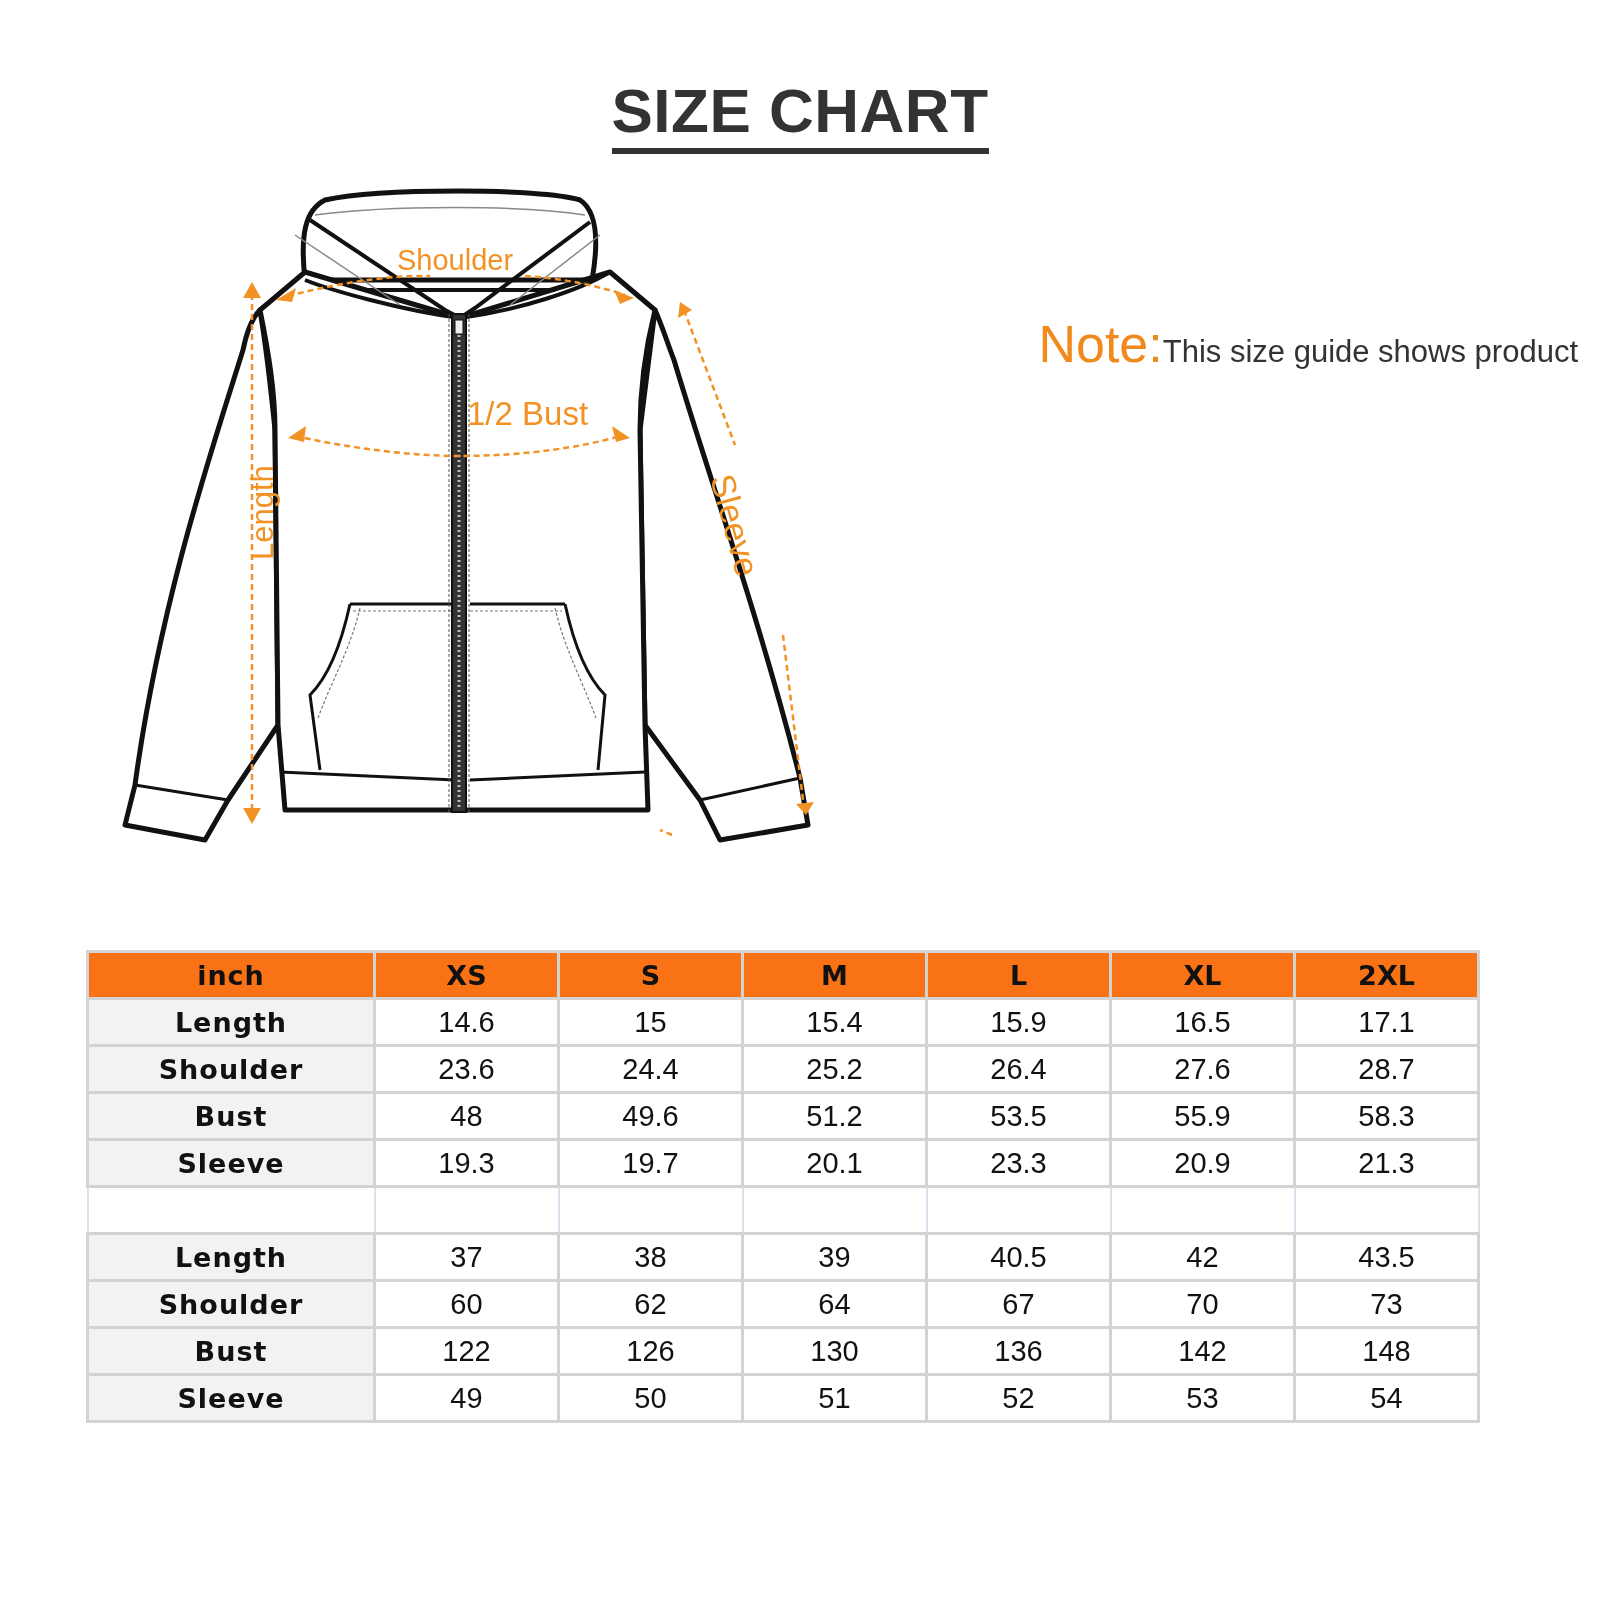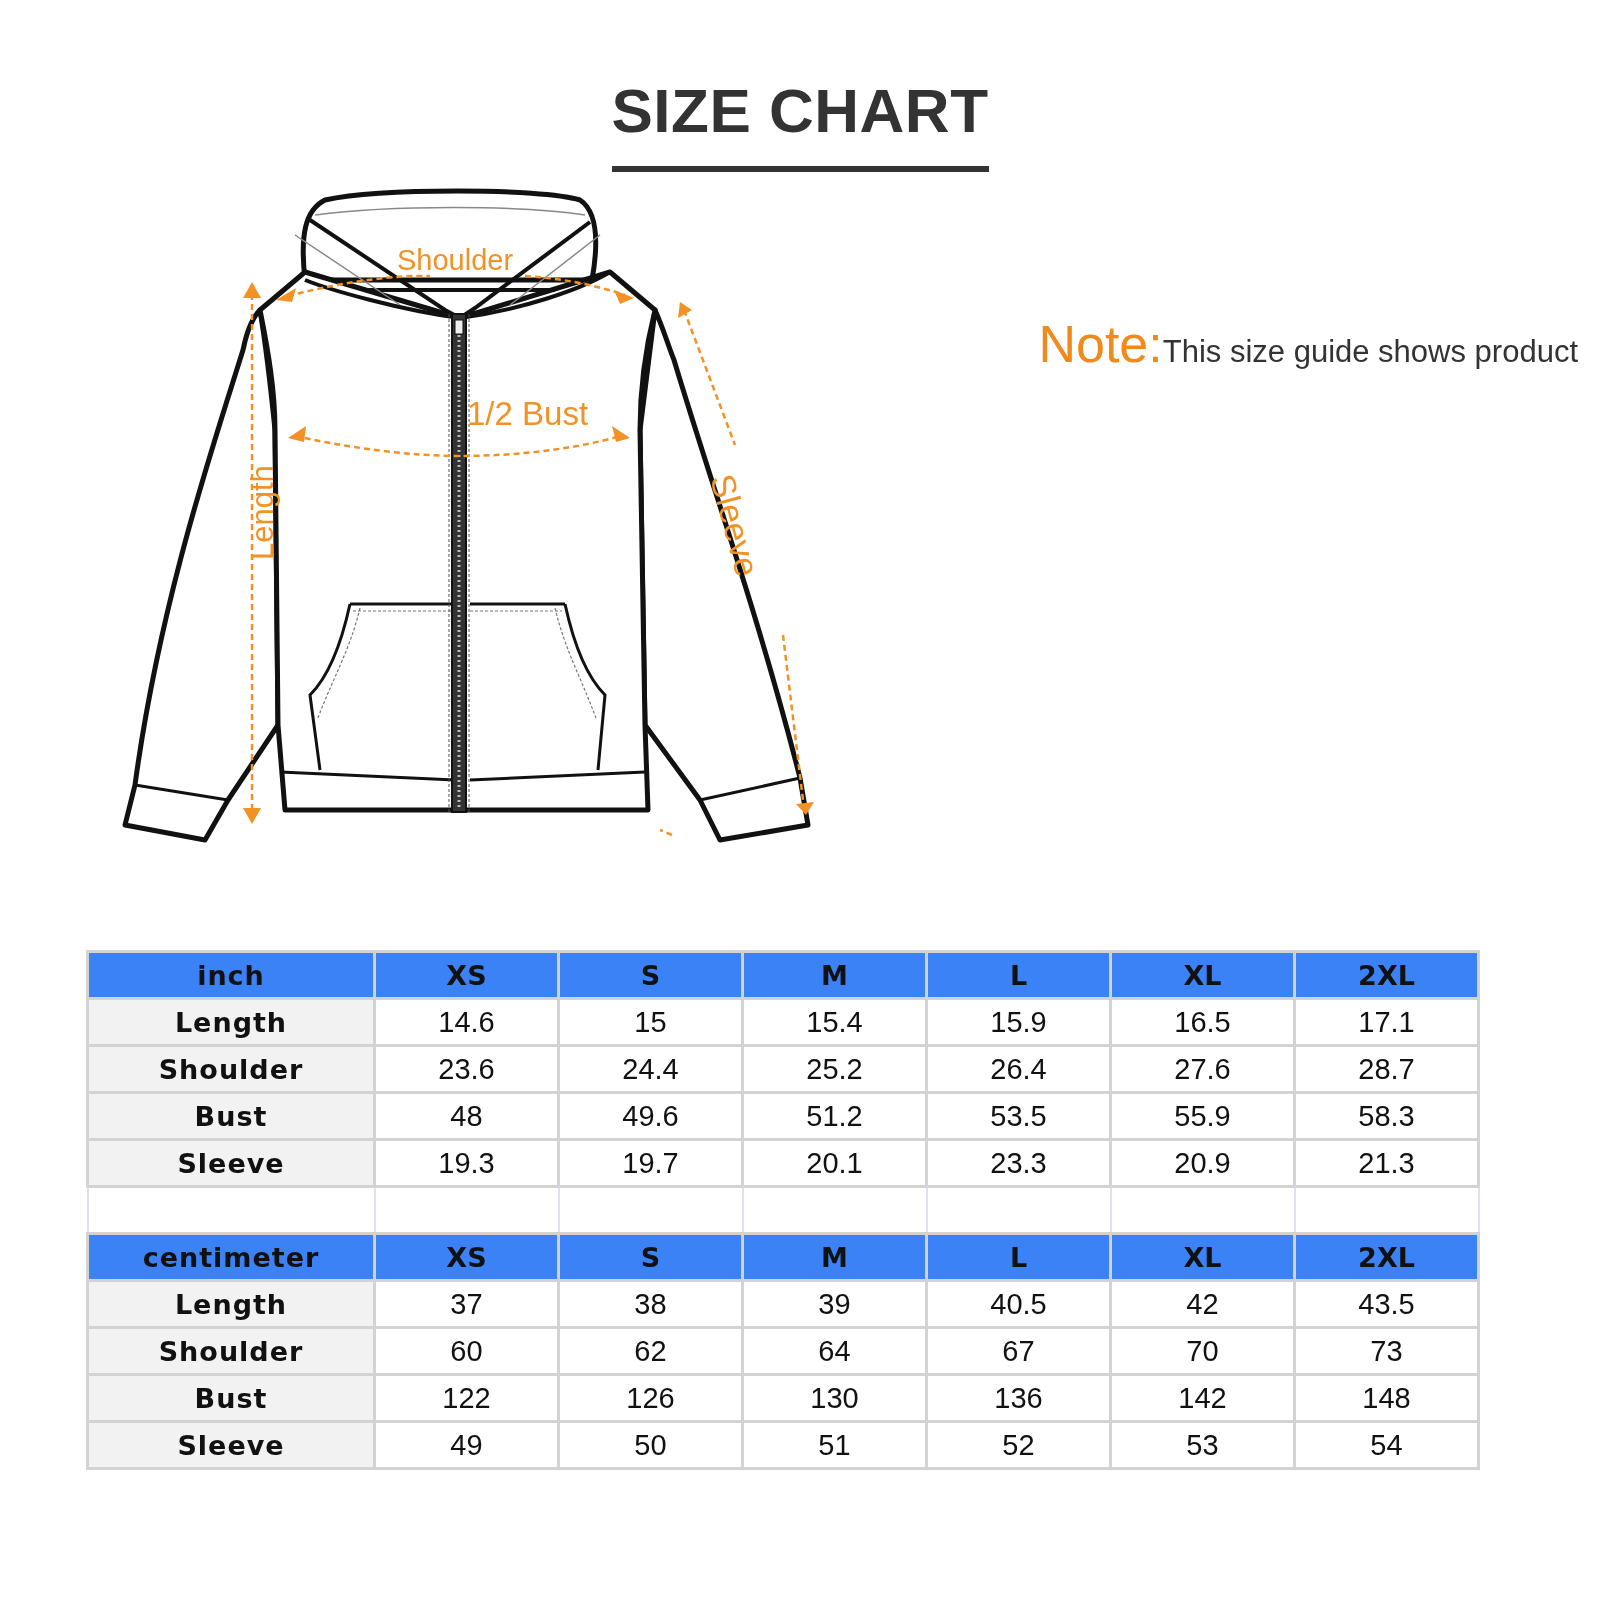--- a/index.html
+++ b/index.html
@@ -4,21 +4,21 @@
   <style>
     html, body { margin: 0; padding: 0; background: #ffffff; }
     body { width: 1600px; height: 1600px; position: relative; overflow: hidden; font-family: "Liberation Sans", sans-serif; }
 
     .title {
       position: absolute; left: 0; width: 1600px; top: 78px; text-align: center;
     }
     .title span {
       display: inline-block; font-family: "Liberation Sans", sans-serif; font-weight: bold;
       font-size: 62px; color: #333333; letter-spacing: 0.5px; line-height: 66px;
-      padding-bottom: 22px; border-bottom: 6px solid #333333;
+      padding-bottom: 4px; border-bottom: 6px solid #333333;
     }
 
     .illustration { position: absolute; left: 100px; top: 180px; width: 760px; height: 700px; }
     .illustration svg { width: 760px; height: 700px; }
 
     .m-label {
       position: absolute; color: #f39224; font-family: "Liberation Sans", sans-serif; font-size: 30px; white-space: nowrap;
     }
     .m-shoulder { left: 297px; top: 64px; font-size: 29px; }
     .m-bust { left: 367px; top: 215px; font-size: 33px; }
@@ -34,21 +34,21 @@
     .size-table {
       position: absolute; left: 86px; top: 950px; border-collapse: collapse;
       font-family: "Liberation Sans", sans-serif;
     }
     .size-table td {
       border: 3px solid #d3d3d3; height: 44px; padding: 0; text-align: center;
       font-size: 29px; color: #111111; background: #ffffff;
     }
     .size-table td.col-label { width: 284px; background: #f2f2f2; font-family: "DejaVu Sans", sans-serif; font-weight: bold; font-size: 27px; letter-spacing: 1px; }
     .size-table td.col-val { width: 181px; }
-    .size-table tr.head td { background: #3b82f6; font-weight: bold; }
+    .size-table tr.head td { background: #f97316; font-weight: bold; }
     .size-table tr.head td.col-val { font-family: "DejaVu Sans", sans-serif; font-size: 27px; }
     .size-table tr.spacer td { background: #ffffff; border-left: 2px solid #dde1ee; border-right: 2px solid #dde1ee; }
   </style>
 </head>
 <body>
 
 <div class="title">
   <span>SIZE CHART</span>
 </div>
 
@@ -188,29 +188,20 @@
     <tr class="spacer">
       <td class="col-label" style="background:#fff"></td>
       <td class="col-val"></td>
       <td class="col-val"></td>
       <td class="col-val"></td>
       <td class="col-val"></td>
       <td class="col-val"></td>
       <td class="col-val"></td>
     </tr>
 
-    <tr class="head">
-      <td class="col-label">centimeter</td>
-      <td class="col-val">XS</td>
-      <td class="col-val">S</td>
-      <td class="col-val">M</td>
-      <td class="col-val">L</td>
-      <td class="col-val">XL</td>
-      <td class="col-val">2XL</td>
-    </tr>
     <tr>
       <td class="col-label">Length</td>
       <td class="col-val">37</td>
       <td class="col-val">38</td>
       <td class="col-val">39</td>
       <td class="col-val">40.5</td>
       <td class="col-val">42</td>
       <td class="col-val">43.5</td>
     </tr>
     <tr>

